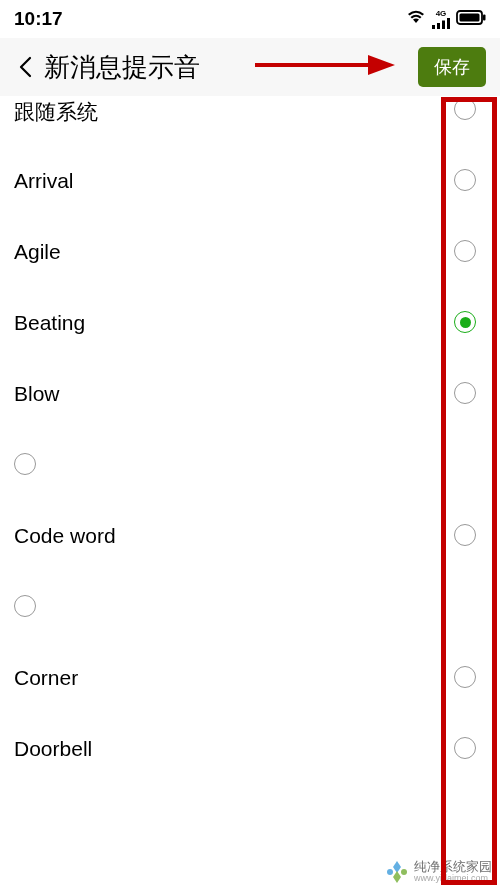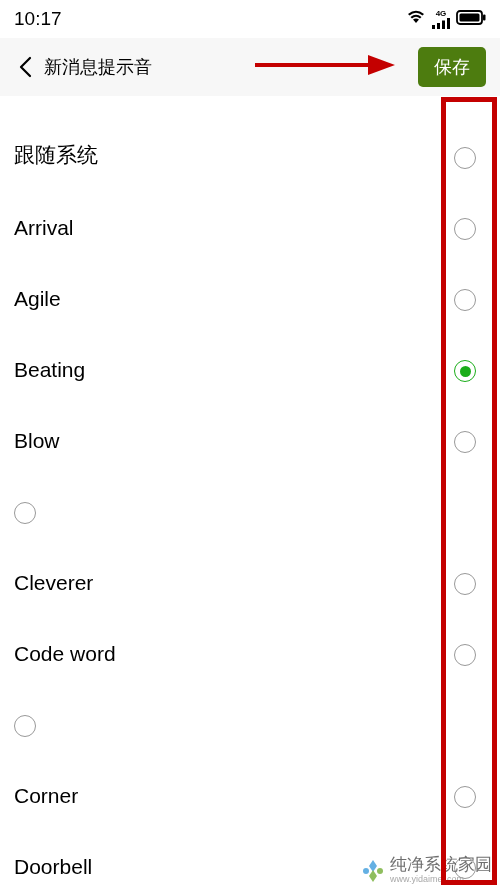--- a/index.html
+++ b/index.html
@@ -19,21 +19,21 @@
       height: 38px;
       display: flex;
       justify-content: space-between;
       align-items: center;
       padding: 0 14px;
       font-size: 19px;
       font-weight: 500;
       color: #000;
     }
     .status-time {
-      font-weight: 400;
+      font-weight: 700;
       text-align: right;
     }
     .status-icons {
       display: flex;
       align-items: center;
       gap: 6px;
     }
     .header {
       height: 58px;
       background: #f7f7f7;
@@ -43,21 +43,21 @@
       position: relative;
     }
     .back-chevron {
       width: 22px;
       height: 22px;
       display: flex;
       align-items: center;
       justify-content: center;
     }
     .page-title {
-      font-size: 18px;
+      font-size: 26px;
       font-weight: 500;
       color: #000;
       margin-left: 8px;
     }
     .save-button {
       position: absolute;
       right: 14px;
       background: #4d7c0f;
       color: #fff;
       border: none;
@@ -72,21 +72,21 @@
       left: 250px;
       pointer-events: none;
       z-index: 10;
     }
     .list {
       padding-top: 2px;
     }
     .list-item {
       height: 71px;
       display: flex;
-      align-items: flex-end;
+      align-items: flex-start;
       justify-content: space-between;
       padding-left: 14px;
       padding-right: 24px;
     }
     .list-item-label {
       font-size: 21px;
       color: #000;
       font-weight: 400;
     }
     .radio {
@@ -131,21 +131,21 @@
       width: 26px;
       height: 26px;
       position: relative;
     }
     .watermark-text {
       display: flex;
       flex-direction: column;
       line-height: 1.1;
     }
     .watermark-title {
-      font-size: 17px;
+      font-size: 13px;
       color: #555;
       font-weight: 500;
     }
     .watermark-url {
       font-size: 9px;
       color: #999;
     }
   </style>
 </head>
 <body>
@@ -212,24 +212,20 @@
       </span>
     </div>
     <div class="list-item">
       <span class="list-item-label">Blow</span>
       <span class="radio"></span>
     </div>
     <div class="list-item">
       <span class="radio"></span>
     </div>
     <div class="list-item">
-      <span class="list-item-label">Cleverer</span>
-      <span class="radio"></span>
-    </div>
-    <div class="list-item">
       <span class="list-item-label">Code word</span>
       <span class="radio"></span>
     </div>
     <div class="list-item">
       <span class="radio"></span>
     </div>
     <div class="list-item">
       <span class="list-item-label">Corner</span>
       <span class="radio"></span>
     </div>

